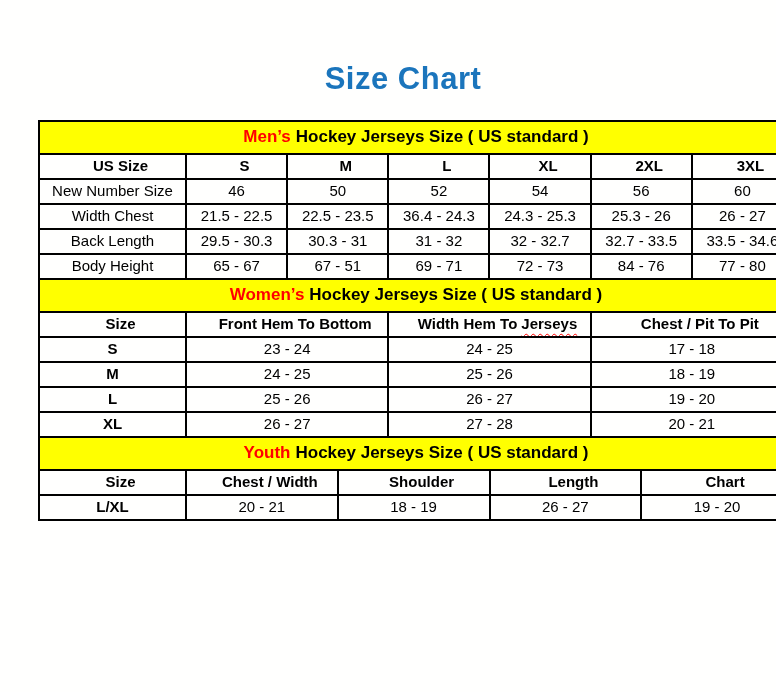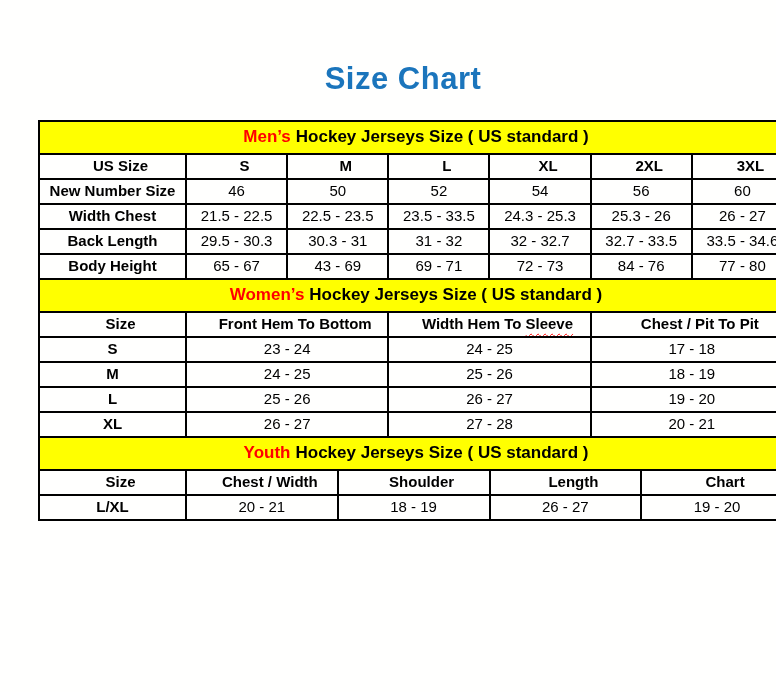--- a/index.html
+++ b/index.html
@@ -53,21 +53,21 @@
   .band-row td {
     background: var(--band);
     height: 33px;
     font-size: 17px;
     font-weight: 700;
   }
   .band-accent { color: var(--accent); }
   .band-rest { margin-left: 5px; }
   .head-row th { height: 25px; font-weight: 700; padding-left: 18px; }
   .data-row td { height: 25px; font-weight: 400; }
-  .data-row td.rlabel { font-weight: 700; }
+  .data-row td.rlabel { font-weight: 400; }
   .data-row td.rlabel-bold { font-weight: 700; }
   .squiggle {
     margin-left: 4px;
     text-decoration-line: underline;
     text-decoration-style: wavy;
     text-decoration-color: var(--accent);
     text-decoration-thickness: 1px;
     text-underline-offset: 4px;
   }
   col.c-label { width: 147px; }
@@ -112,38 +112,38 @@
           <td>50</td>
           <td>52</td>
           <td>54</td>
           <td>56</td>
           <td>60</td>
         </tr>
         <tr class="data-row">
           <td class="rlabel">Width Chest</td>
           <td>21.5 - 22.5</td>
           <td>22.5 - 23.5</td>
-          <td>23.5 - 33.5</td>
+          <td>36.4 - 24.3</td>
           <td>24.3 - 25.3</td>
           <td>25.3 - 26</td>
           <td>26 - 27</td>
         </tr>
         <tr class="data-row">
           <td class="rlabel">Back Length</td>
           <td>29.5 - 30.3</td>
           <td>30.3 - 31</td>
           <td>31 - 32</td>
           <td>32 - 32.7</td>
           <td>32.7 - 33.5</td>
           <td>33.5 - 34.6</td>
         </tr>
         <tr class="data-row">
           <td class="rlabel">Body Height</td>
           <td>65 - 67</td>
-          <td>43 - 69</td>
+          <td>67 - 51</td>
           <td>69 - 71</td>
           <td>72 - 73</td>
           <td>84 - 76</td>
           <td>77 - 80</td>
         </tr>
       </tbody>
     </table>
 
     <table class="size-table">
       <colgroup>
@@ -155,21 +155,21 @@
       <tbody>
         <tr class="band-row">
           <td colspan="4">
             <span class="band-accent">Women’s</span><span class="band-rest">Hockey Jerseys Size ( US standard )</span>
           </td>
         </tr>
         <tr class="head-row">
           <th>Size</th>
           <th>Front Hem To Bottom</th>
           <th>
-            <span>Width Hem To</span><span class="squiggle">Sleeve</span>
+            <span>Width Hem To</span><span class="squiggle">Jerseys</span>
           </th>
           <th>Chest / Pit To Pit</th>
         </tr>
         <tr class="data-row">
           <td class="rlabel-bold">S</td>
           <td>23 - 24</td>
           <td>24 - 25</td>
           <td>17 - 18</td>
         </tr>
         <tr class="data-row">

